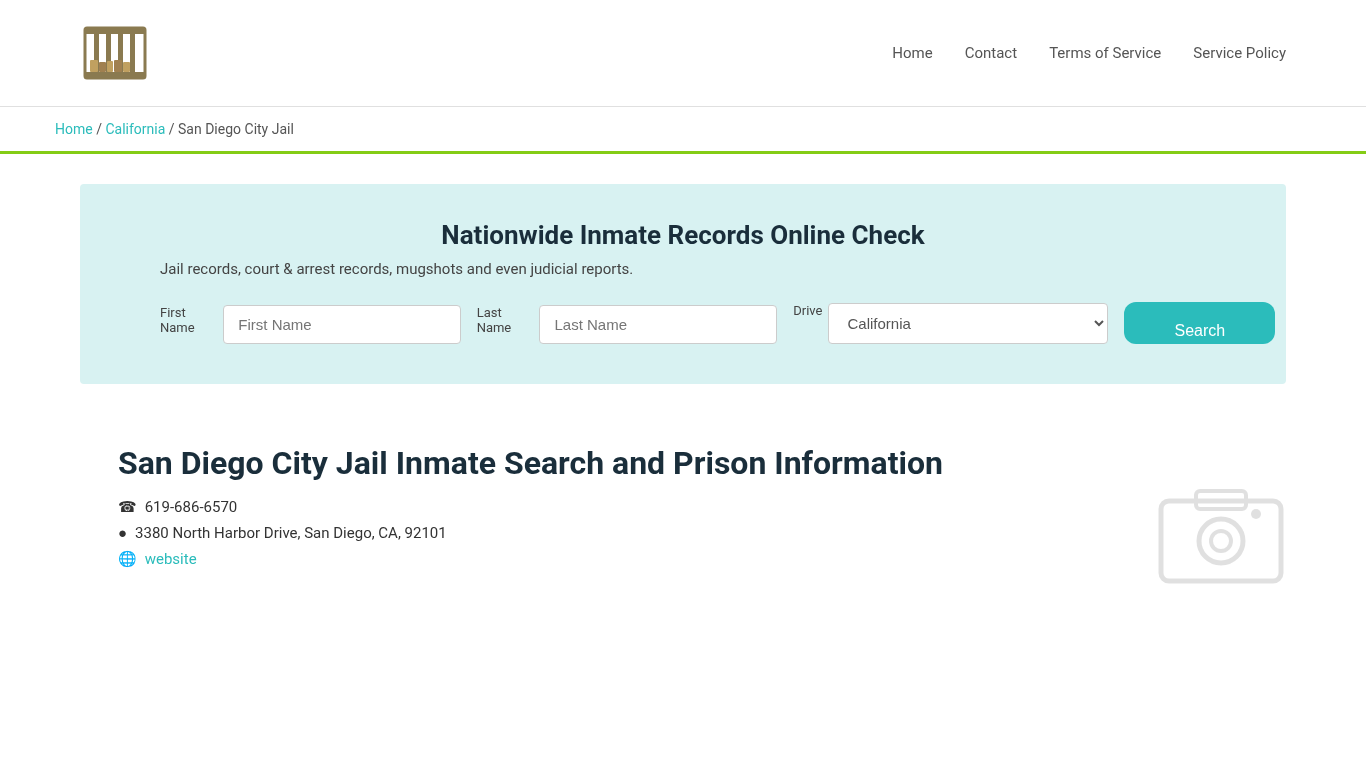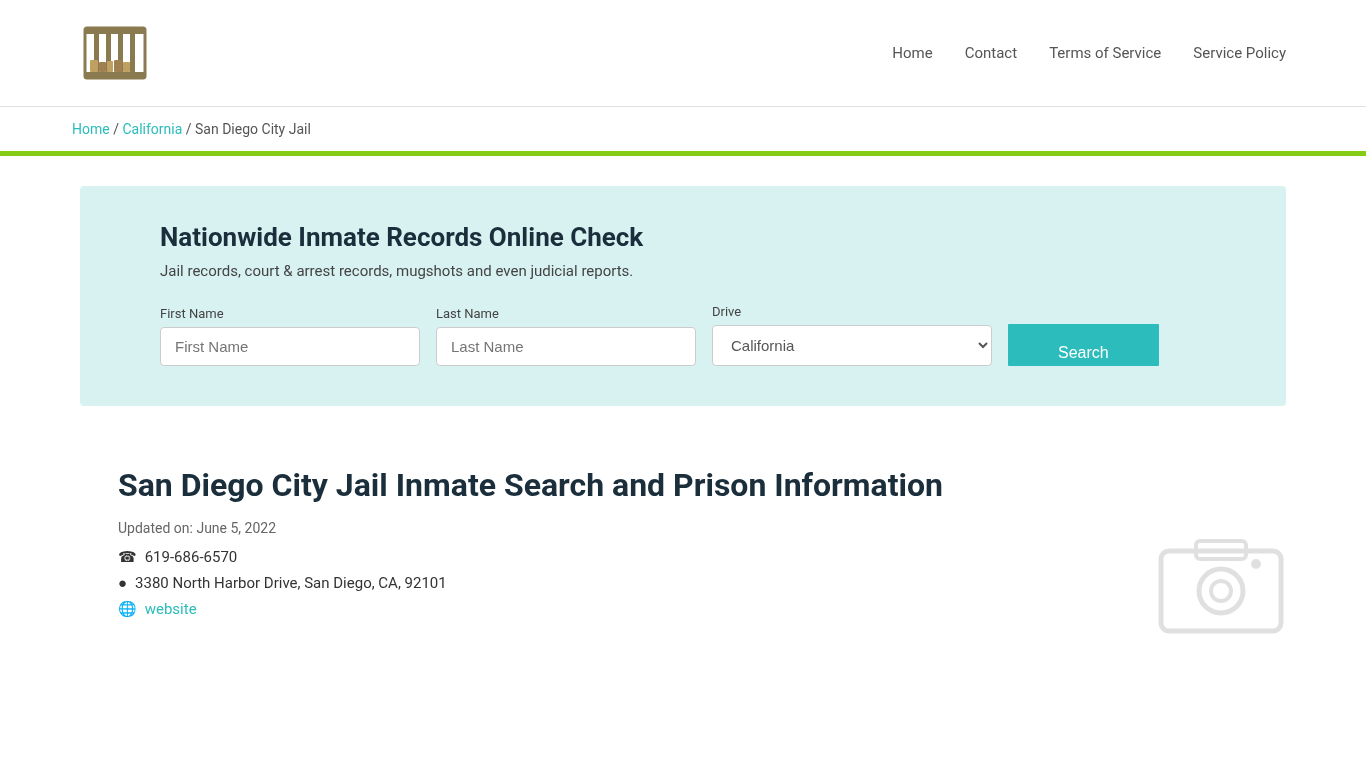--- a/index.html
+++ b/index.html
@@ -27,58 +27,57 @@
       align-items: center;
     }
     .nav a {
       text-decoration: none;
       color: #555;
       font-size: 15px;
     }
 
     
     .breadcrumb {
-      padding: 14px 72px;
+      padding: 14px 55px;
       font-size: 14px;
       color: #555;
-      border-bottom: 5px solid #84cc16;
+      border-bottom: 3px solid #84cc16;
     }
     .breadcrumb a {
       color: #2bbcbb;
       text-decoration: none;
     }
     .breadcrumb span { color: #555; }
 
     
     .search-banner {
       background: #d8f2f2;
       padding: 36px 80px 40px;
       margin: 30px 80px;
       border-radius: 4px;
     }
     .search-banner h2 {
-      text-align: left;
+      text-align: center;
       font-size: 26px;
       font-weight: 700;
       color: #1a2e3b;
       margin-bottom: 10px;
     }
     .search-banner p {
       font-size: 15px;
       color: #444;
       margin-bottom: 24px;
     }
     .search-form {
       display: flex;
       gap: 16px;
       align-items: flex-end;
     }
     .form-group {
       display: flex;
-      flex-direction: column;
       gap: 6px;
     }
     .form-group label {
       font-size: 13px;
       color: #444;
       font-weight: 400;
     }
     .form-group input,
     .form-group select {
       padding: 10px 14px;
@@ -90,21 +89,21 @@
       outline: none;
     }
     .form-group input { width: 260px; }
     .form-group select { width: 280px; }
     .search-btn {
       background: #2bbcbb;
       color: #fff;
       border: none;
       padding: 20px 50px;
       font-size: 16px;
-      border-radius: 1px;
+      border-radius: 12px;
       cursor: pointer;
       height: 42px;
       align-self: flex-end;
       white-space: nowrap;
     }
 
     
     .main-content {
       padding: 30px 118px 40px;
     }
@@ -219,21 +218,20 @@
         <option value="new_york">New York</option>
       </select>
     </div>
     <button class="search-btn">Search</button>
   </div>
 </div>
 
 <div class="main-wrapper">
   <div class="main-content">
     <h1 class="page-title">San Diego City Jail Inmate Search and Prison Information</h1>
-    <div class="updated-date">Updated on: June 5, 2022</div>
     <div class="info-line">
       <span class="icon">☎</span>
       <span>619-686-6570</span>
     </div>
     <div class="info-line">
       <span class="icon">●</span>
       <span>3380 North Harbor Drive, San Diego, CA, 92101</span>
     </div>
     <div class="info-line">
       <span class="icon">🌐</span>

